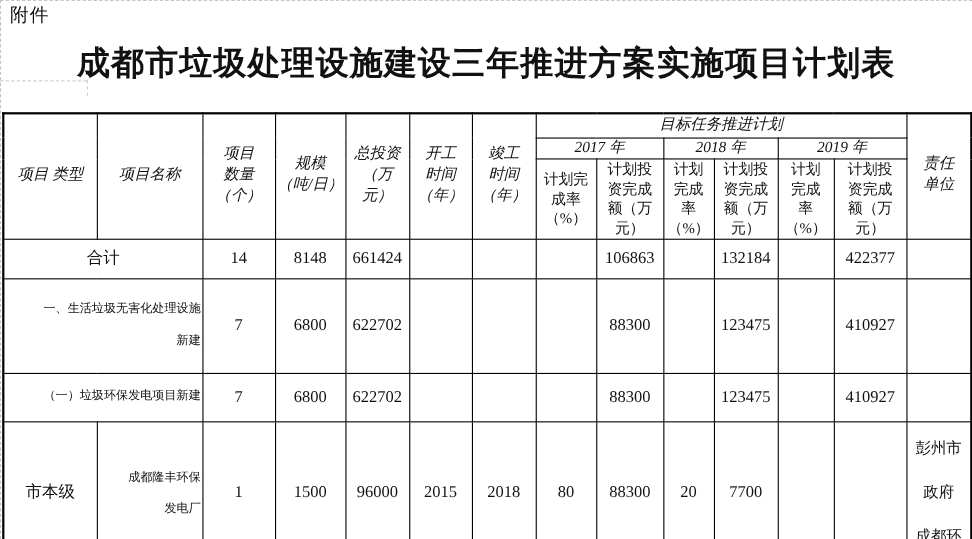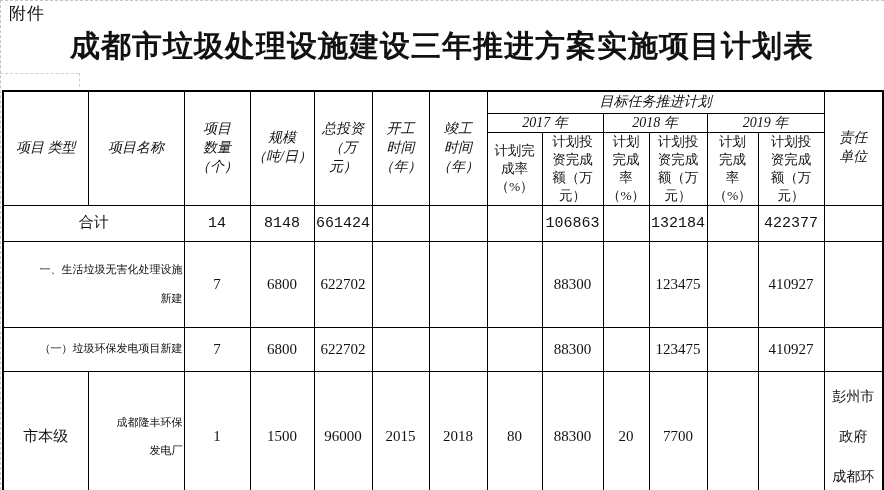--- a/index.html
+++ b/index.html
@@ -20,21 +20,21 @@
   .gl-v2   { position: absolute; top: 73px; left: 79px; height: 14px; border-left: 1px dashed #d0d0d0; }
 
   .attachment {
     position: absolute;
     top: 2px; left: 9px;
     font-size: 17px;
     letter-spacing: 1px;
     text-align: right;
   }
   .title {
-    margin: 4px;
+    margin: 16px;
     padding-top: 27px;
     height: 56px;
     text-align: center;
     font-family: "Liberation Sans", "DejaVu Sans", sans-serif;
     font-weight: bold;
     font-size: 30px;
     letter-spacing: 1px;
     line-height: 1.0;
     white-space: nowrap;
   }
@@ -63,21 +63,21 @@
   tr.hrowA th, tr.hrowB th { line-height: 1.35; font-size: 14px; font-style: italic; }
   tr.hrowC th { line-height: 1.32; font-size: 13.5px; }
   td {
     font-size: 15px;
     line-height: 1.4;
   }
   td.name-left {
     text-align: right;
     font-size: 11px;
   }
-  tr.r1 { height: 36px; font-family: Liberation Mono, monospace; }
+  tr.r1 { height: 36px; }
   tr.r2 { height: 86px; }
   tr.r3 { height: 44px; }
   tr.r4 { height: 132px; }
   tr.hrowA { height: 22px; }
   tr.hrowB { height: 19px; }
   tr.hrowC { height: 69px; }
   td.total-cell { font-size: 15px; }
   tr.r2 td.name-left { line-height: 2.65; padding-left: 4px; }
   tr.r3 td.name-left { padding-left: 6px; margin-left: 45px; }
   tr.r4 td.proj-name { line-height: 2.5; padding-left: 10px; }

